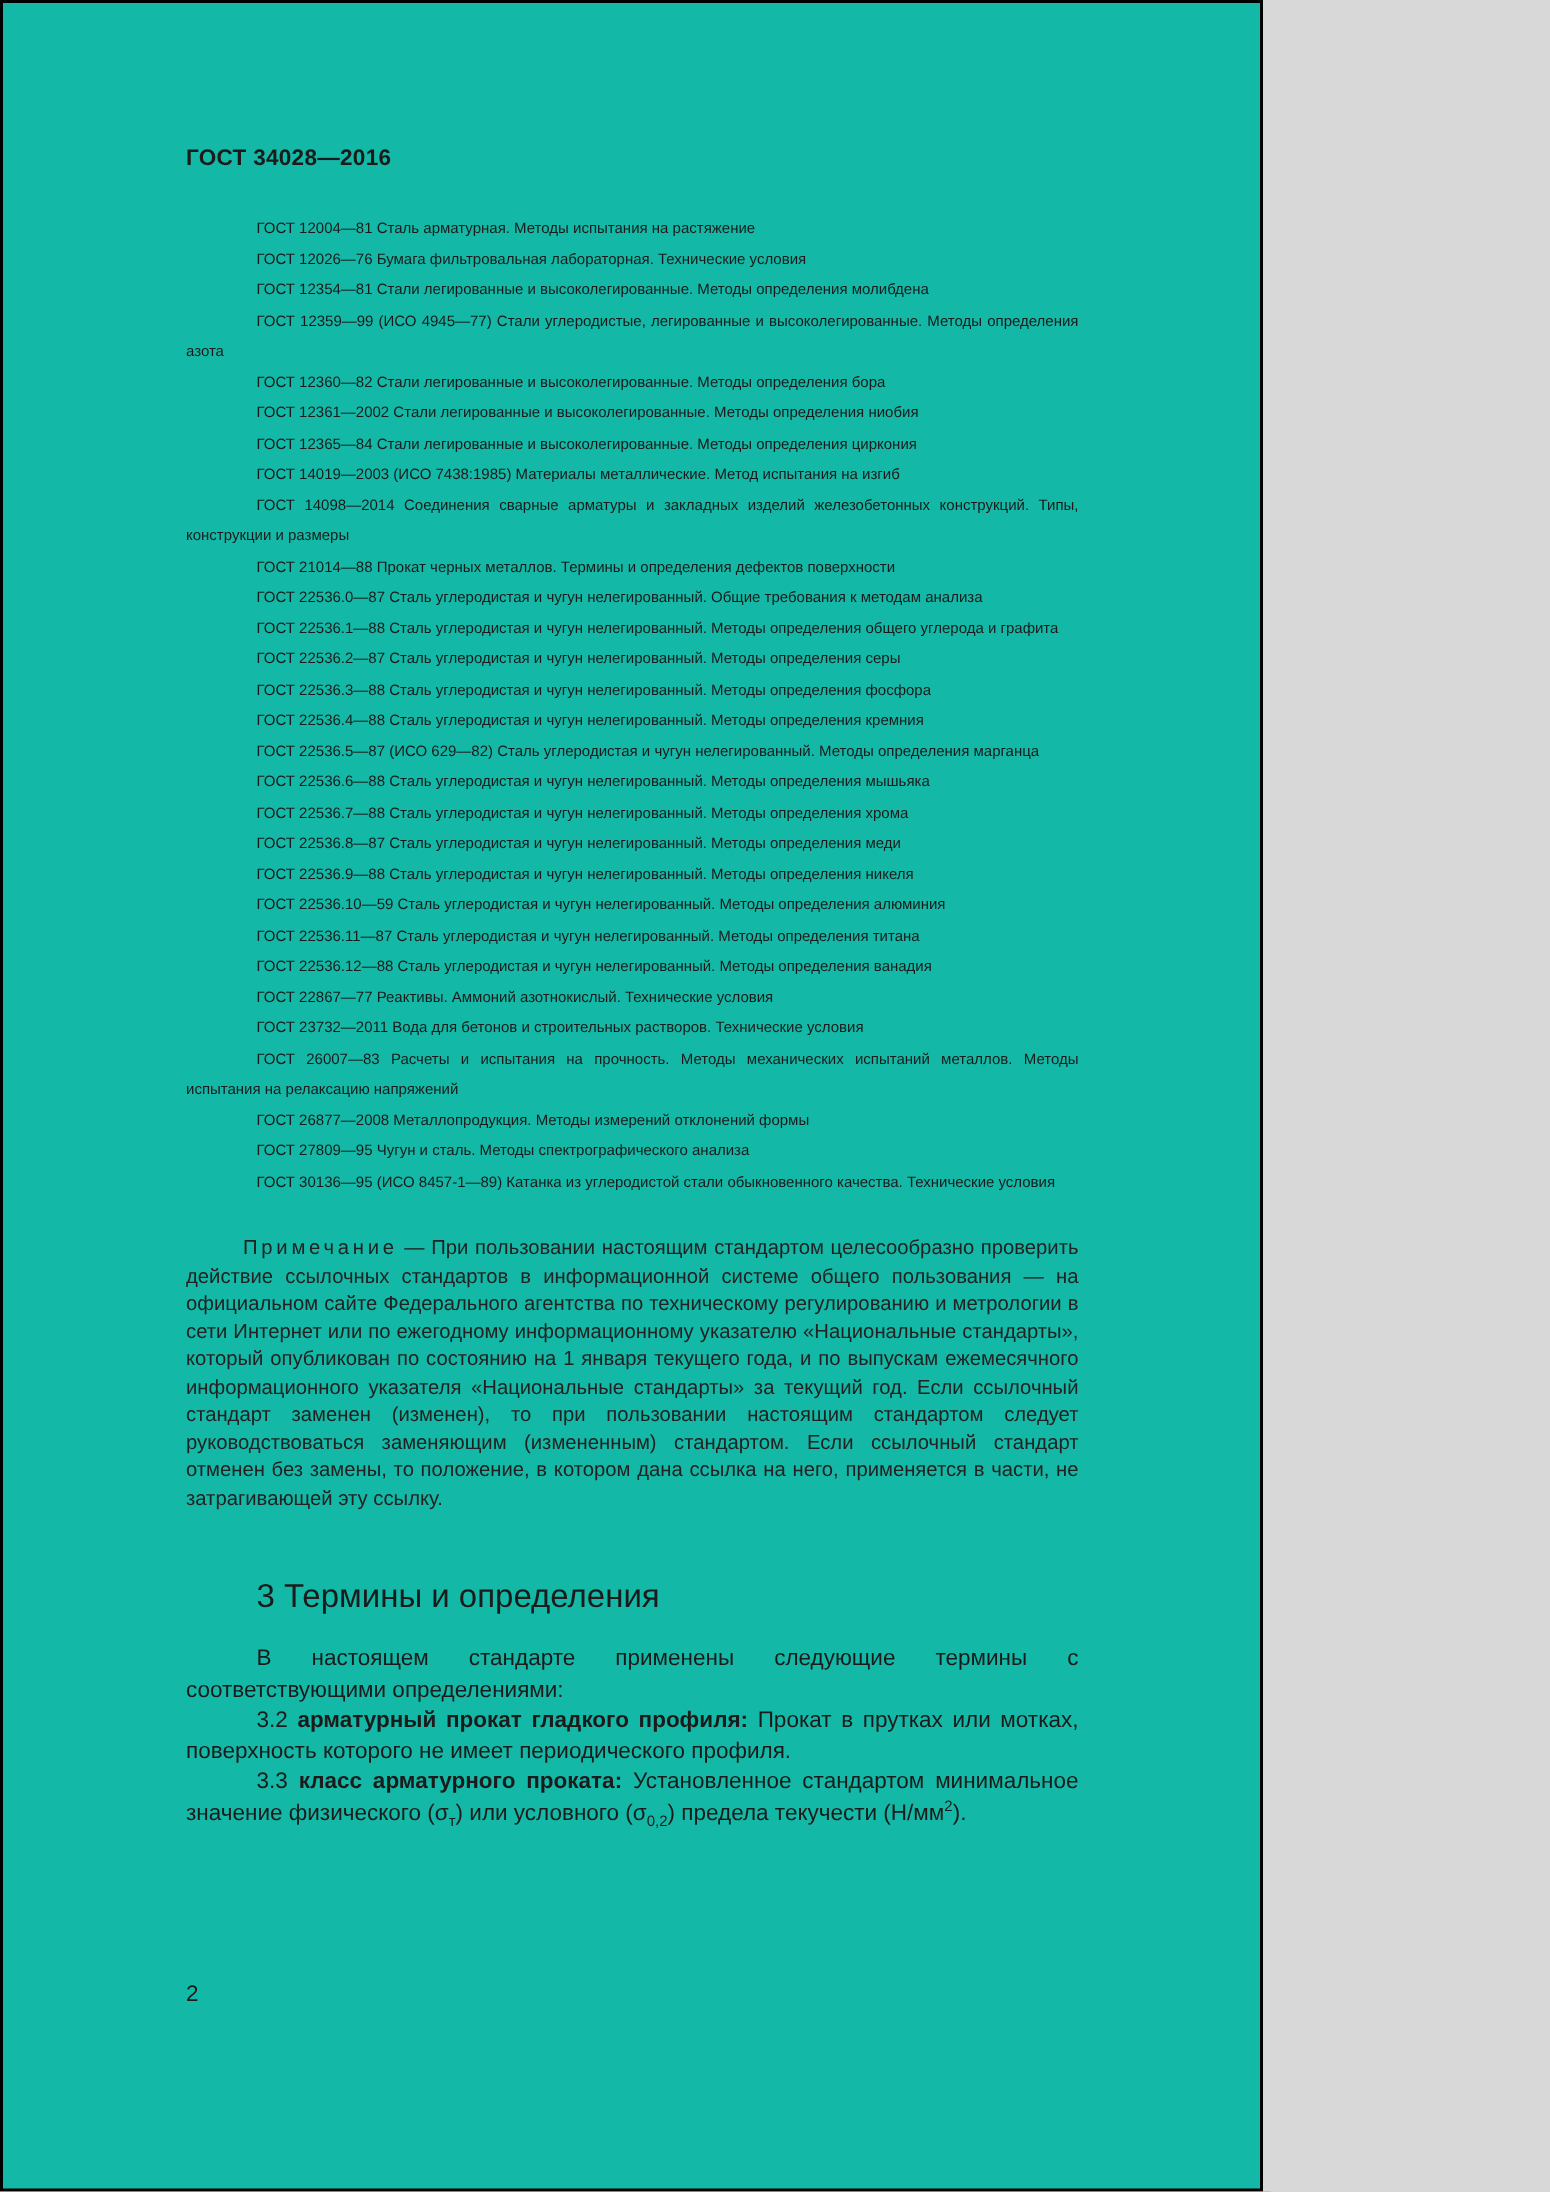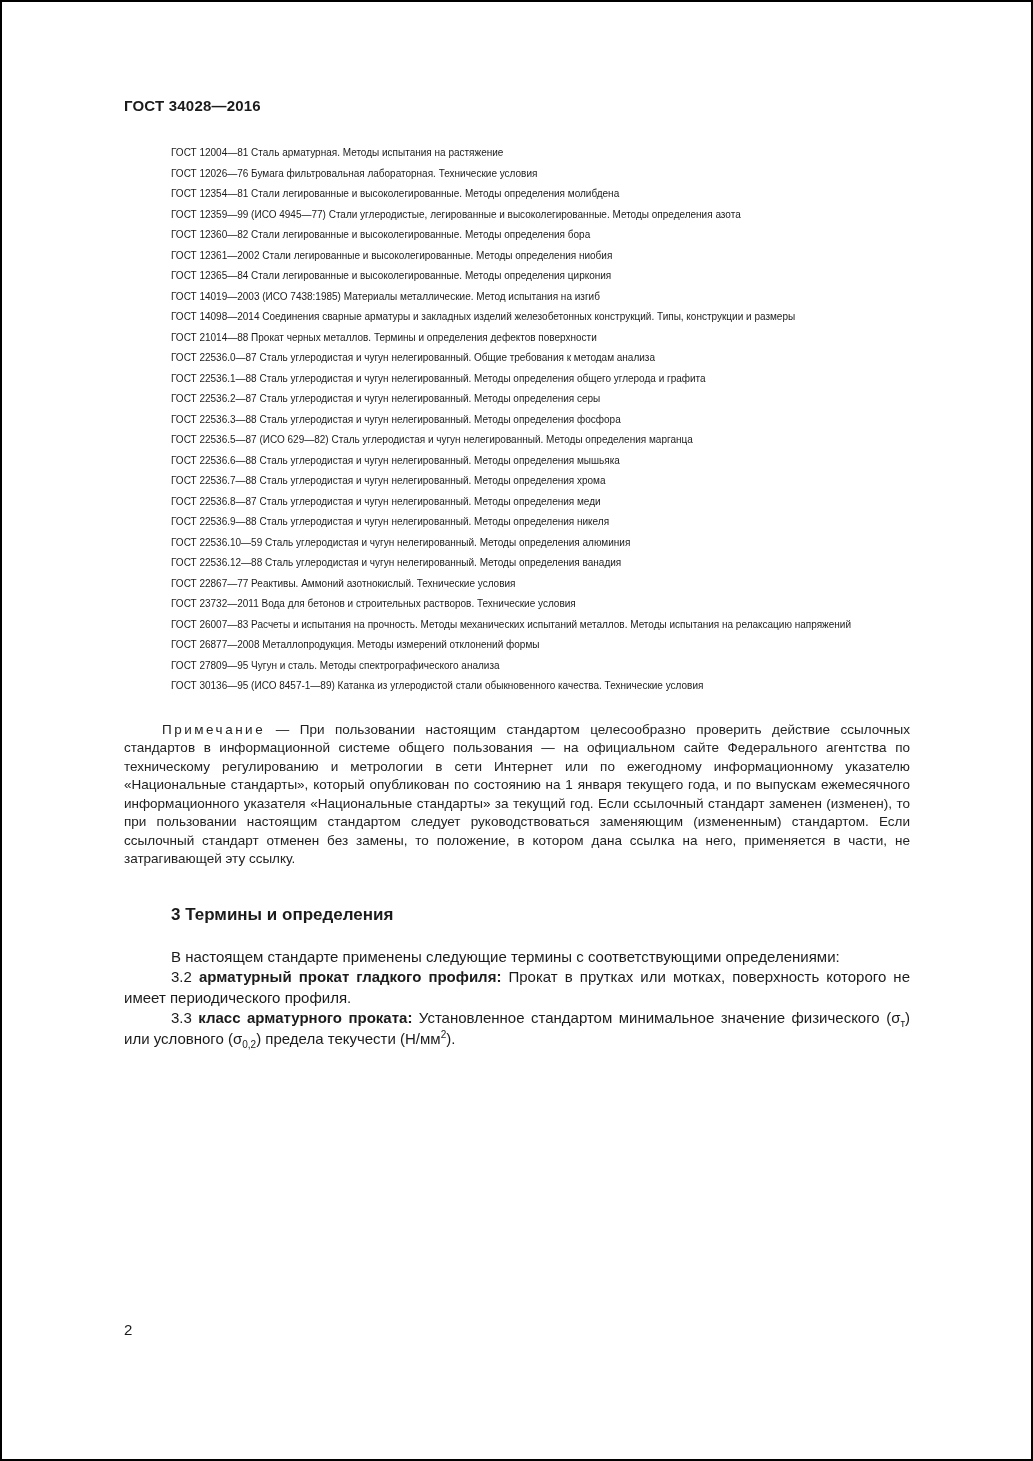--- a/index.html
+++ b/index.html
@@ -1,23 +1,23 @@
 <!DOCTYPE html>
 <html lang="ru"><head>
 <meta charset="utf-8">
 <style>
   * { margin: 0; padding: 0; box-sizing: border-box; }
   html, body { background: #d8d8d8; }
   body { font-family: "Liberation Sans", sans-serif; color: #1b1b1b; }
 
   .page {
     position: relative;
-    width: 1033px;
+    width: 842px;
     height: 1461px;
-    background: #ffffff;
+    background: #14b8a6;
     border: 2px solid #000;
     overflow: hidden;
     padding: 94px 121px 0 122px;
   }
 
   .doc-header {
     font-size: 15px;
     font-weight: bold;
     line-height: 20px;
     letter-spacing: 0.2px;
@@ -35,24 +35,24 @@
     margin-top: 24px;
     font-size: 13.5px;
     line-height: 18.5px;
     text-align: justify;
     color: #222;
   }
   .note .note-p { text-indent: 38px; }
   .note-label { letter-spacing: 2.5px; }
 
   .section-heading {
-    margin-top: 34px;
+    margin-top: 44px;
     padding-left: 47px;
-    font-size: 17px;
-    font-weight: bold;
+    font-size: 22px;
+    font-weight: normal;
     line-height: 24px;
   }
 
   .intro {
     margin-top: 20px;
     font-size: 15px;
     line-height: 20.5px;
     text-indent: 47px;
     text-align: justify;
   }
@@ -92,26 +92,28 @@
       <p class="ref">ГОСТ 12360—82 Стали легированные и высоколегированные. Методы определения бора</p>
       <p class="ref">ГОСТ 12361—2002 Стали легированные и высоколегированные. Методы определения ниобия</p>
       <p class="ref">ГОСТ 12365—84 Стали легированные и высоколегированные. Методы определения циркония</p>
       <p class="ref">ГОСТ 14019—2003 (ИСО 7438:1985) Материалы металлические. Метод испытания на изгиб</p>
       <p class="ref">ГОСТ 14098—2014 Соединения сварные арматуры и закладных изделий железобетонных конструкций. Типы, конструкции и размеры</p>
       <p class="ref">ГОСТ 21014—88 Прокат черных металлов. Термины и определения дефектов поверхности</p>
       <p class="ref">ГОСТ 22536.0—87 Сталь углеродистая и чугун нелегированный. Общие требования к методам анализа</p>
       <p class="ref">ГОСТ 22536.1—88 Сталь углеродистая и чугун нелегированный. Методы определения общего углерода и графита</p>
       <p class="ref">ГОСТ 22536.2—87 Сталь углеродистая и чугун нелегированный. Методы определения серы</p>
       <p class="ref">ГОСТ 22536.3—88 Сталь углеродистая и чугун нелегированный. Методы определения фосфора</p>
+      <p class="ref">ГОСТ 22536.4—88 Сталь углеродистая и чугун нелегированный. Методы определения кремния</p>
       <p class="ref">ГОСТ 22536.5—87 (ИСО 629—82) Сталь углеродистая и чугун нелегированный. Методы определения марганца</p>
       <p class="ref">ГОСТ 22536.6—88 Сталь углеродистая и чугун нелегированный. Методы определения мышьяка</p>
       <p class="ref">ГОСТ 22536.7—88 Сталь углеродистая и чугун нелегированный. Методы определения хрома</p>
       <p class="ref">ГОСТ 22536.8—87 Сталь углеродистая и чугун нелегированный. Методы определения меди</p>
       <p class="ref">ГОСТ 22536.9—88 Сталь углеродистая и чугун нелегированный. Методы определения никеля</p>
       <p class="ref">ГОСТ 22536.10—59 Сталь углеродистая и чугун нелегированный. Методы определения алюминия</p>
+      <p class="ref">ГОСТ 22536.11—87 Сталь углеродистая и чугун нелегированный. Методы определения титана</p>
       <p class="ref">ГОСТ 22536.12—88 Сталь углеродистая и чугун нелегированный. Методы определения ванадия</p>
       <p class="ref">ГОСТ 22867—77 Реактивы. Аммоний азотнокислый. Технические условия</p>
       <p class="ref">ГОСТ 23732—2011 Вода для бетонов и строительных растворов. Технические условия</p>
       <p class="ref">ГОСТ 26007—83 Расчеты и испытания на прочность. Методы механических испытаний металлов. Методы испытания на релаксацию напряжений</p>
       <p class="ref">ГОСТ 26877—2008 Металлопродукция. Методы измерений отклонений формы</p>
       <p class="ref">ГОСТ 27809—95 Чугун и сталь. Методы спектрографического анализа</p>
       <p class="ref">ГОСТ 30136—95 (ИСО 8457-1—89) Катанка из углеродистой стали обыкновенного качества. Технические условия</p>
     </section>
 
   <section class="note">

